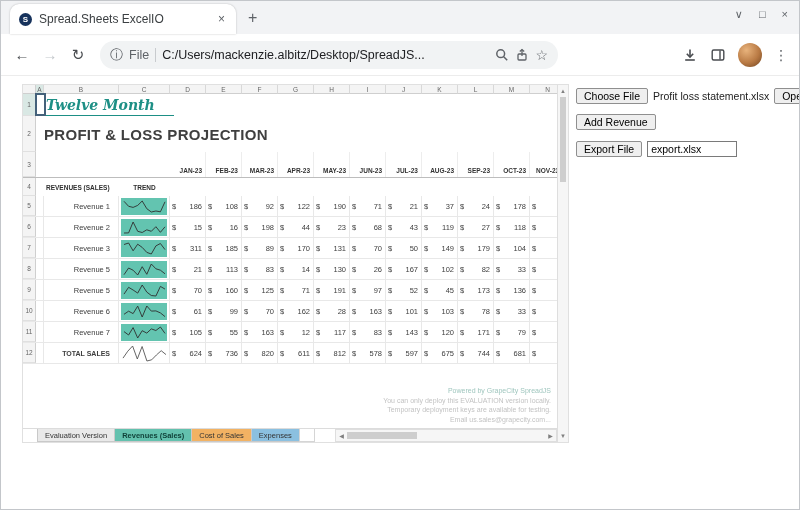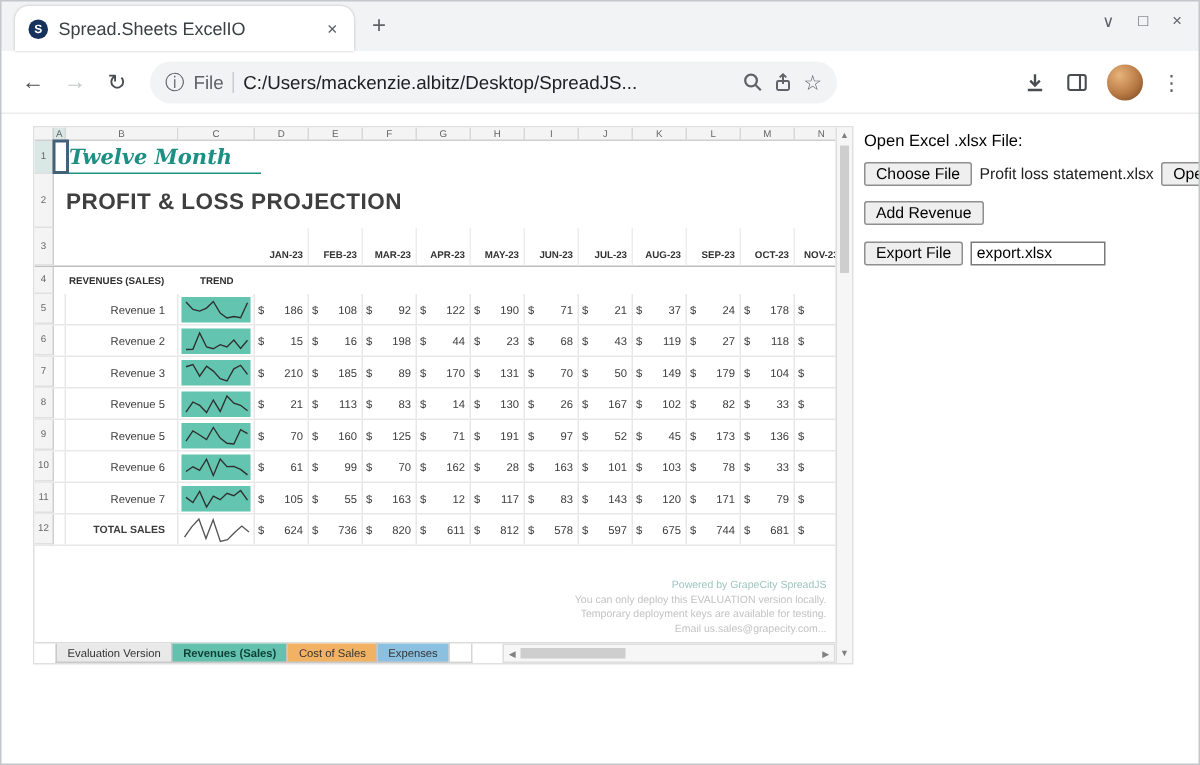--- a/index.html
+++ b/index.html
@@ -343,21 +343,21 @@
             <div class="cell rev-label gridc" style="width: 75px;">Revenue 3</div>
             <div class="cell trend-cell gridc" style="width: 51px;">
               <div class="tealbox">
                 <svg width="45" height="15">
                   <polyline points="2.0,3.5 6.6,2.0 11.1,9.8 15.7,3.2 20.2,6.4 24.8,11.4 29.3,13.0 33.9,4.9 38.4,2.5 43.0,8.6" fill="none" stroke="#2f2f2f" stroke-width="0.9"></polyline>
                 </svg>
               </div>
             </div>
             <div class="cell val gridc" style="width: 36px;">
               <span class="cur">$</span>
-              <span class="num">210</span>
+              <span class="num">311</span>
             </div>
             <div class="cell val gridc" style="width: 36px;">
               <span class="cur">$</span>
               <span class="num">185</span>
             </div>
             <div class="cell val gridc" style="width: 36px;">
               <span class="cur">$</span>
               <span class="num">89</span>
             </div>
             <div class="cell val gridc" style="width: 36px;">
@@ -693,21 +693,20 @@
       <div class="hscroll">
         <div class="harrow">◀</div>
         <div class="hthumb"></div>
         <div style="flex:1"></div>
         <div class="harrow">▶</div>
       </div>
     </div>
   </div>
 
   <div class="side">
-    <div class="lbl">Open Excel .xlsx File:</div>
     <div class="filerow">
       <button class="btn">Choose File</button>
       <span class="fname">Profit loss statement.xlsx</span>
       <button class="btn">Open</button>
     </div>
     <div class="addrow">
       <button class="btn">Add Revenue</button>
     </div>
     <div class="exprow">
       <button class="btn">Export File</button>

